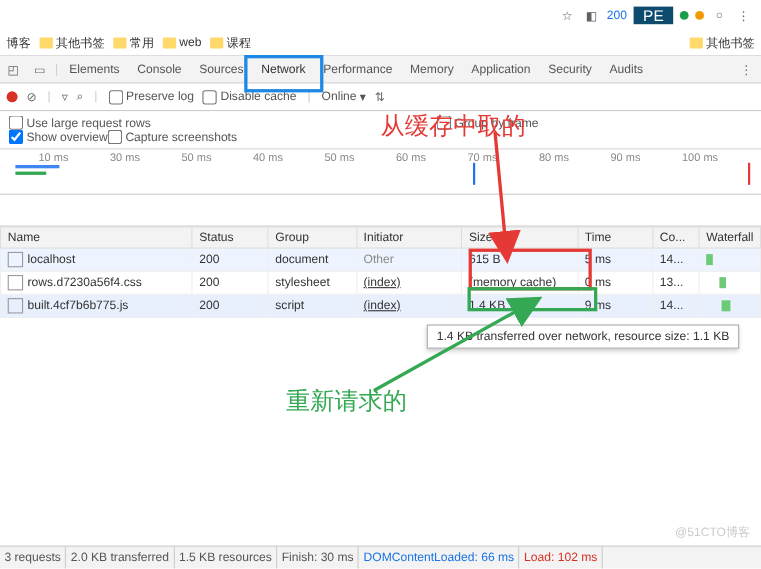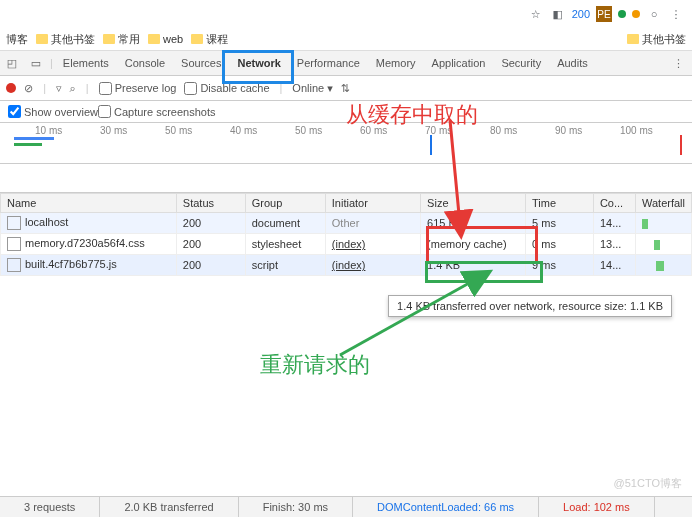--- a/index.html
+++ b/index.html
@@ -1,31 +1,31 @@
 <!DOCTYPE html>
 <html><head>
 <meta charset="utf-8">
 <style>
 html,body{margin:0;padding:0;font-family:"Segoe UI",Arial,sans-serif;font-size:11px;color:#333;background:#fff;width:692px;height:517px;overflow:hidden;position:relative}
 .top-chrome{height:28px;background:#fff;display:flex;align-items:center;justify-content:flex-end;padding:0 8px;gap:6px}
 .ext-icon{width:16px;height:16px;display:inline-flex;align-items:center;justify-content:center;color:#5f6368}
 .ext-count{color:#1a73e8;font-size:11px}
-.ext-red{background:#a16207;color:#fff;font-size:10px;width:16px;height:16px;display:inline-flex;align-items:center;justify-content:center}
+.ext-red{background:#0c4a6e;color:#fff;font-size:14px;width:36px;height:16px;display:inline-flex;align-items:center;justify-content:center}
 .dot{width:8px;height:8px;border-radius:50%;display:inline-block}
 .dot-green{background:#1a9e4b}
 .dot-orange{background:#f29900}
 .bookmarks-bar{height:22px;display:flex;align-items:center;padding:0 6px;gap:8px;font-size:11px;color:#333;border-bottom:1px solid #ddd}
 .bm-item{display:flex;align-items:center;gap:3px;cursor:pointer}
 .bm-folder{width:12px;height:10px;background:#ffd96a;border-radius:1px;display:inline-block}
 .bm-spacer{flex:1}
 .devtools-tabs{height:24px;display:flex;align-items:center;border-bottom:1px solid #ccc;background:#f3f3f3}
 .dt-icon{width:24px;text-align:center;cursor:pointer;color:#666}
 .dt-divider{color:#ccc;margin:0 2px}
 .dt-tab{padding:0 8px;height:24px;display:flex;align-items:center;color:#555;cursor:pointer}
-.dt-tab.active{color:#333;font-weight:700}
+.dt-tab.active{color:#333;font-weight:400}
 .dt-more{margin-left:auto;padding:0 8px;color:#666}
 .net-toolbar{height:24px;display:flex;align-items:center;gap:8px;border-bottom:1px solid #ccc;padding:0 6px;background:#fff}
 .rec-dot{width:10px;height:10px;border-radius:50%;background:#d93025}
 .nt-icon{color:#666;cursor:pointer}
 .cb-label{display:flex;align-items:center;gap:3px;color:#555}
 .cb-label input{margin:0}
 .net-opts{padding:4px 8px;border-bottom:1px solid #ccc}
 .timeline{height:40px;border-bottom:1px solid #ccc;position:relative;background:#fff}
 .tl-tick{position:absolute;top:2px;font-size:10px;color:#888}
 .tl-marks{position:absolute;left:14px;top:14px;width:40px;height:3px;background:#4285f4}
@@ -42,21 +42,21 @@
 .mem-cache{color:#999}
 .waterfall-bar{display:inline-block;height:10px;background:#6bcb77;width:6px;vertical-align:middle}
 .tooltip{position:absolute;right:20px;top:295px;background:#fff;border:1px solid #aaa;padding:4px 8px;font-size:11px;box-shadow:0 2px 4px rgba(0,0,0,.2)}
 .annot{position:absolute;pointer-events:none}
 .annot-blue{border:3px solid #1e88e5;width:66px;height:28px;left:222px;top:50px}
 .annot-text-red{color:#e53935;font-size:22px;left:346px;top:100px;position:absolute}
 .annot-text-green{color:#34a853;font-size:22px;left:260px;top:350px;position:absolute}
 .annot-red-box{border:3px solid #e53935;width:106px;height:32px;left:426px;top:226px;position:absolute}
 .annot-green-box{border:3px solid #34a853;width:112px;height:16px;left:425px;top:261px;position:absolute}
 .status-bar{position:absolute;bottom:0;left:0;right:0;height:20px;border-top:1px solid #ccc;display:flex;align-items:center;font-size:11px;color:#555;background:#f3f3f3}
-.sb-item{padding:0 24px;border-right:1px solid #ccc;height:100%;display:flex;align-items:center}
+.sb-item{padding:0 4px;border-right:1px solid #ccc;height:100%;display:flex;align-items:center}
 .sb-blue{color:#1a73e8}
 .sb-red{color:#d93025}
 .watermark{position:absolute;right:10px;bottom:26px;color:#ccc;font-size:11px}
 svg.arrow{position:absolute;overflow:visible}
 </style>
 </head>
 <body>
 
 <div class="top-chrome">
   <span class="ext-icon">☆</span>
@@ -126,20 +126,30 @@
   <label class="cb-label">
       <input type="checkbox" style="">
       <span>Disable cache</span>
     </label>
   <span class="dt-divider">|</span>
   <span class="cb-label"><span>Online</span> ▾</span>
   <span class="nt-icon">⇅</span>
 </div>
 
 <div class="net-opts">
+  <div style="display:flex;gap:260px">
+    <label class="cb-label">
+        <input type="checkbox" style="">
+        <span>Use large request rows</span>
+      </label>
+    <label class="cb-label">
+        <input type="checkbox" style="">
+        <span>Group by frame</span>
+      </label>
+  </div>
   <div style="display:flex;">
     <label class="cb-label">
         <input type="checkbox" checked="" style="">
         <span>Show overview</span>
       </label>
     <label class="cb-label">
         <input type="checkbox" style="">
         <span>Capture screenshots</span>
       </label>
   </div>
@@ -182,21 +192,21 @@
       <td><span class="file-icon"></span><span>localhost</span></td>
       <td>200</td>
       <td>document</td>
       <td style="color:#888">Other</td>
       <td class="right">615 B</td>
       <td class="right">5 ms</td>
       <td>14...</td>
       <td><span class="waterfall-bar"></span></td>
     </tr>
     <tr>
-      <td><span class="file-icon"></span><span>memory.d7230a56f4.css</span></td>
+      <td><span class="file-icon"></span><span>rows.d7230a56f4.css</span></td>
       <td>200</td>
       <td>stylesheet</td>
       <td class="initiator">(index)</td>
       <td class="right mem-cache">(memory cache)</td>
       <td class="right">0 ms</td>
       <td>13...</td>
       <td><span class="waterfall-bar" style="margin-left:12px"></span></td>
     </tr>
     <tr class="hover">
       <td><span class="file-icon"></span><span>built.4cf7b6b775.js</span></td>
@@ -234,16 +244,17 @@
       </marker>
     </defs>
   <line x1="10" y1="80" x2="150" y2="2" stroke="#34a853" stroke-width="3" marker-end="url(#ag)"></line>
 </svg>
 
 <div class="watermark">@51CTO博客</div>
 
 <div class="status-bar">
   <span class="sb-item">3 requests</span>
   <span class="sb-item">2.0 KB transferred</span>
+  <span class="sb-item">1.5 KB resources</span>
   <span class="sb-item">Finish: 30 ms</span>
   <span class="sb-item sb-blue">DOMContentLoaded: 66 ms</span>
   <span class="sb-item sb-red">Load: 102 ms</span>
 </div>
 
 </body></html>

